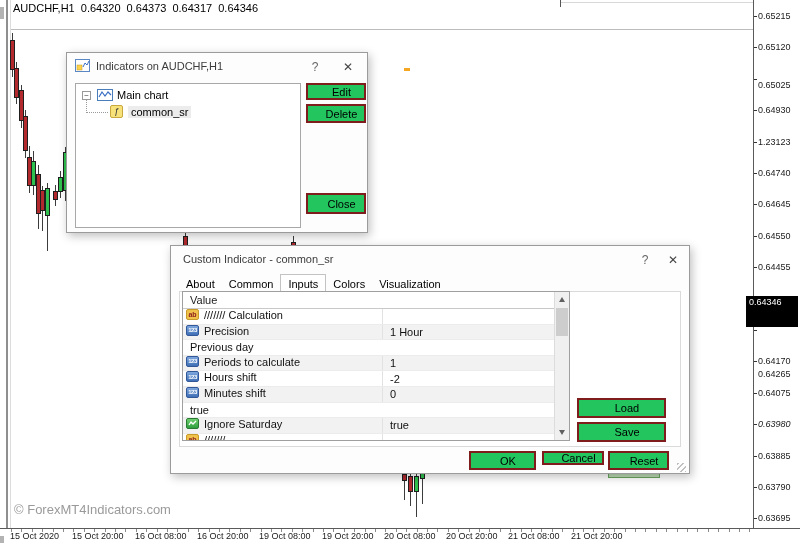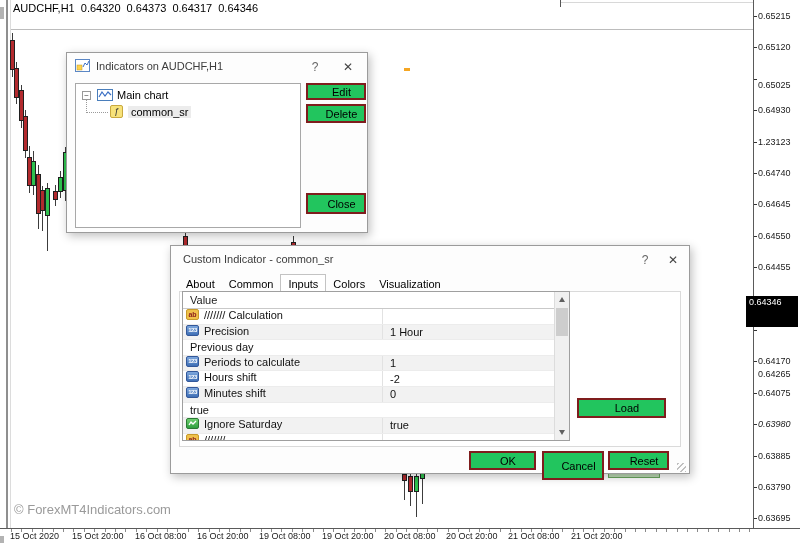--- a/index.html
+++ b/index.html
@@ -324,19 +324,20 @@
             <span class="tri-up"></span>
           </div>
         <div class="sb-thumb"></div>
         <div class="sb-btn" style="bottom:0">
             <span class="tri-down"></span>
           </div>
       </div>
     </div>
 
     <div class="btn" style="left:406px;top:152px;width:89px;height:20px">Load</div>
+    <div class="btn" style="left:406px;top:176px;width:89px;height:20px">Save</div>
     <div class="btn" style="left:298px;top:205px;width:67px;height:19px">OK</div>
-    <div class="btn" style="left:371px;top:205px;width:62px;height:29px">Cancel</div>
+    <div class="btn" style="left:371px;top:205px;width:62px;height:14px">Cancel</div>
     <div class="btn" style="left:437px;top:205px;width:61px;height:19px">Reset</div>
     <div class="grip"></div>
   </div>
 
 </div>
 
 </body></html>

